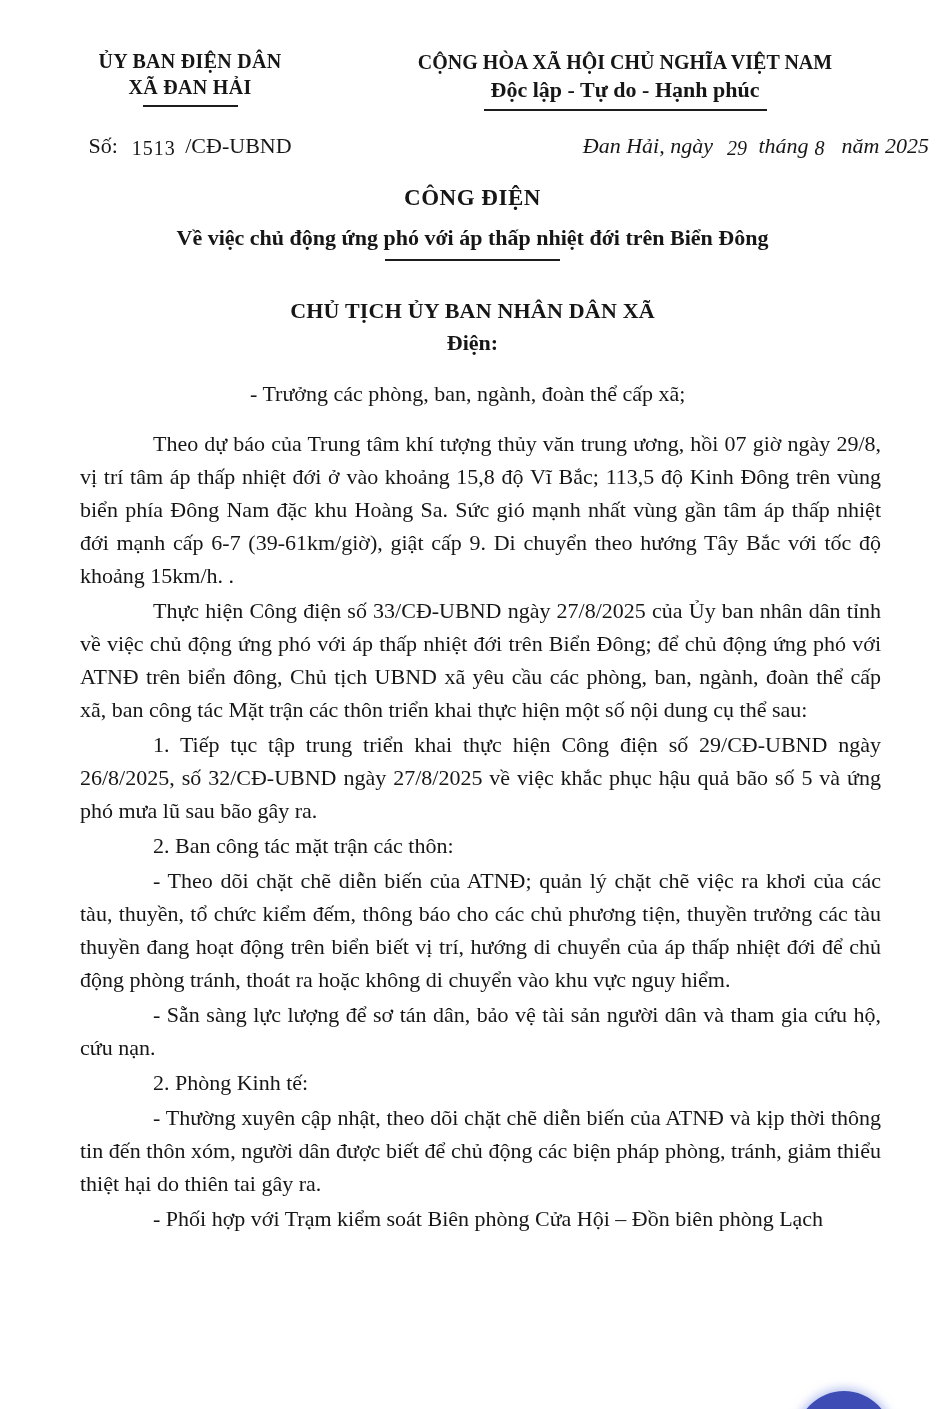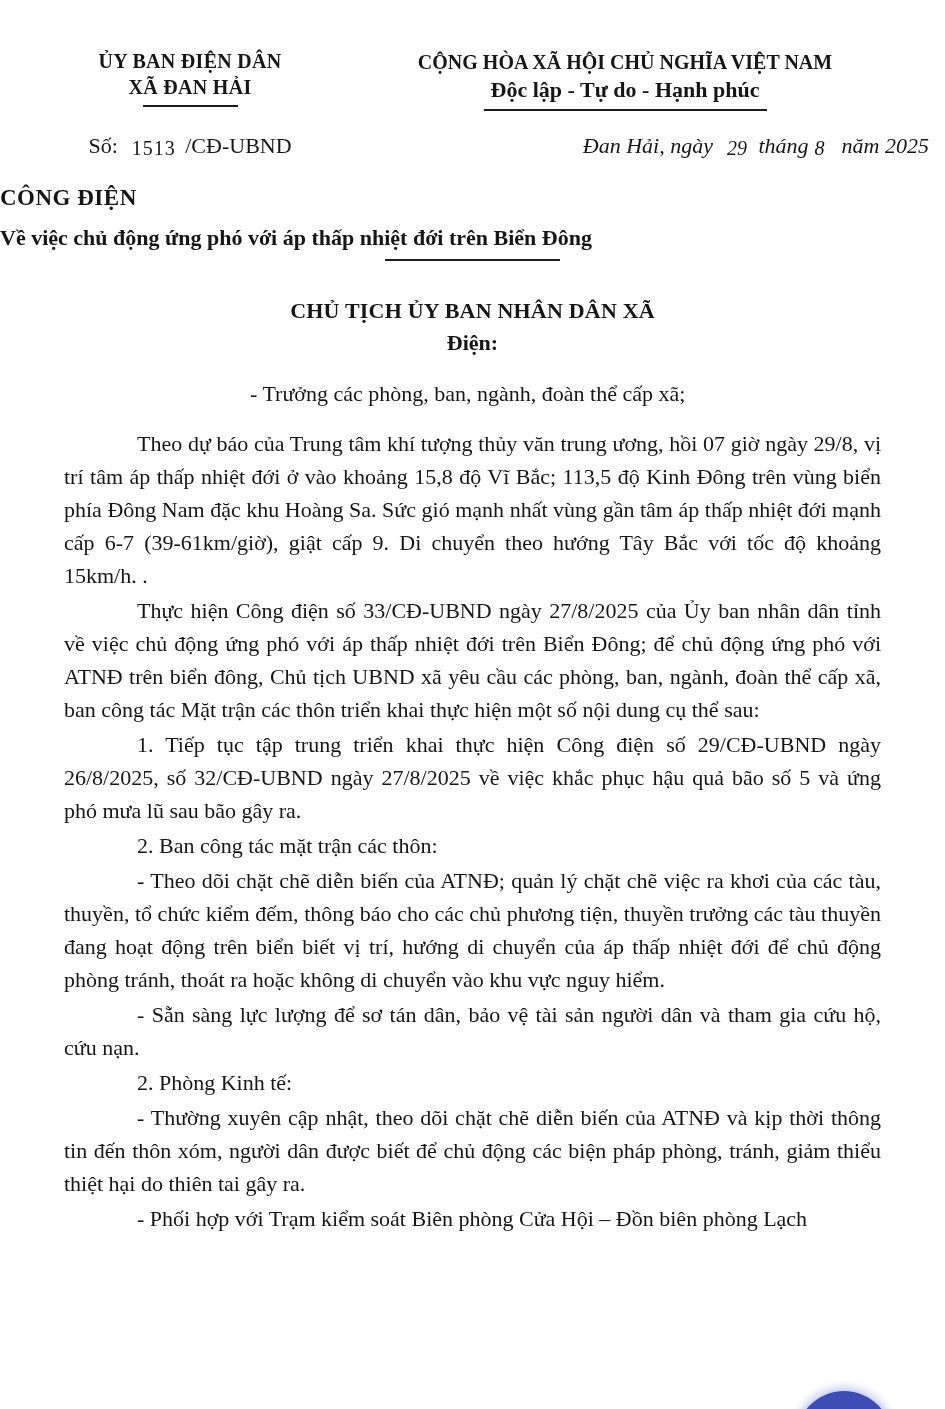--- a/index.html
+++ b/index.html
@@ -21,31 +21,31 @@
   .rule-motto{width:283px;}
   
   .meta{display:flex;margin-top:22px;}
   .meta-left{width:345px;text-align:center;padding-left:35px;box-sizing:border-box;}
   .meta-right{flex:1;text-align:right;padding-right:16px;box-sizing:border-box;}
   .doc-no{font-size:22px;white-space:nowrap;}
   .doc-no .filled{font-size:20px;position:relative;top:2px;letter-spacing:1px;margin:0 4px 0 14px;}
   .dateline{font-style:italic;font-size:22px;white-space:nowrap;}
   .dateline .filled{font-size:20px;position:relative;top:2px;margin:0 6px;}
   
-  .title-block{margin-top:26px;}
+  .title-block{text-align:center;margin-top:26px;}
   .doc-type{font-weight:bold;font-size:23px;line-height:26px;letter-spacing:.5px;}
   .doc-subject{font-weight:bold;font-size:22px;line-height:28px;margin-top:13px;}
   .rule-subject{width:175px;border-top:2px solid #1c1c1c;margin:7px auto 0;}
   
   .salutation{text-align:center;margin-top:36px;}
   .sal-heading{font-weight:bold;font-size:22px;line-height:28px;letter-spacing:.2px;}
   .sal-sub{font-weight:bold;font-size:22px;line-height:28px;margin-top:4px;}
   .recipients{margin:20px 0 0 250px;font-size:22px;line-height:34px;text-align:left;}
   
-  .body{margin:16px 64px 0 64px;font-size:22px;text-align:justify;}
+  .body{margin:16px 64px 0 80px;font-size:22px;text-align:justify;}
   .body p{margin:0 0 2px 0;text-indent:73px;line-height:33px;}
   
   .fab{
     position:absolute;left:796px;top:1391px;width:96px;height:96px;
     border-radius:50%;background:#3e4cb5;
     box-shadow:0 0 10px 3px rgba(130,150,225,.55);
   }
 </style>
 </head>
 <body>

